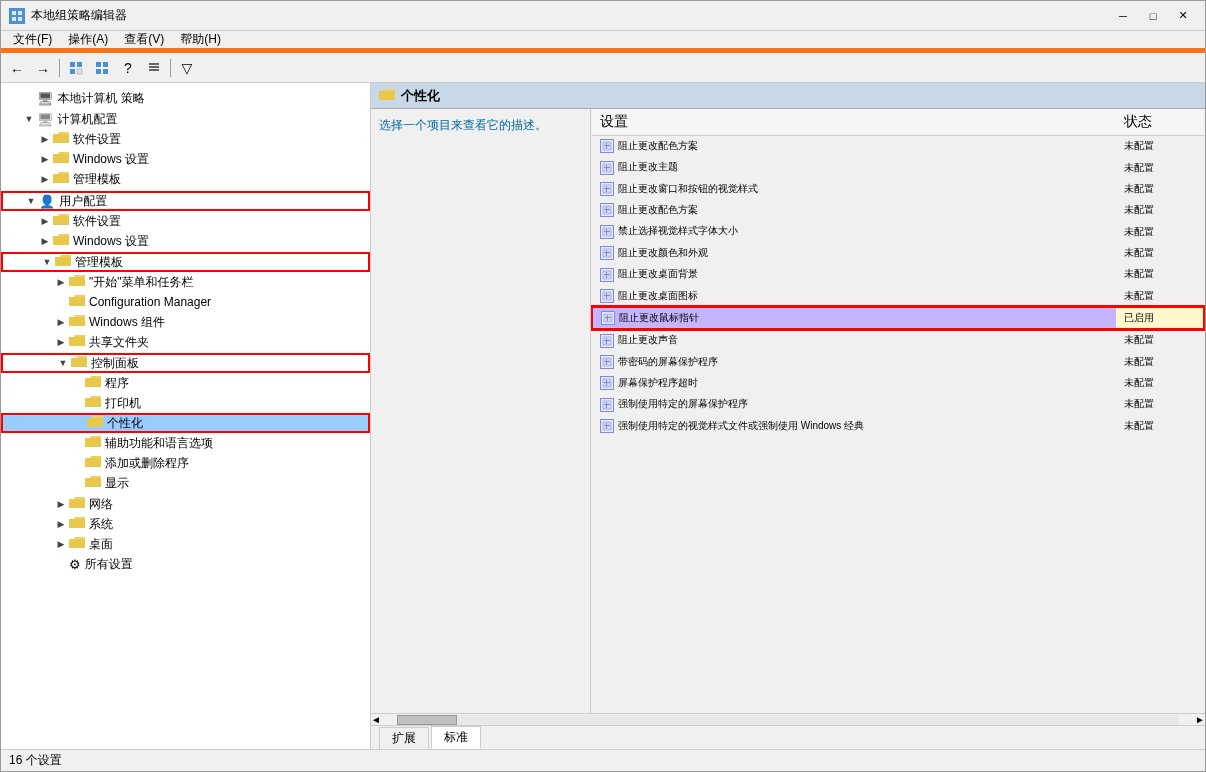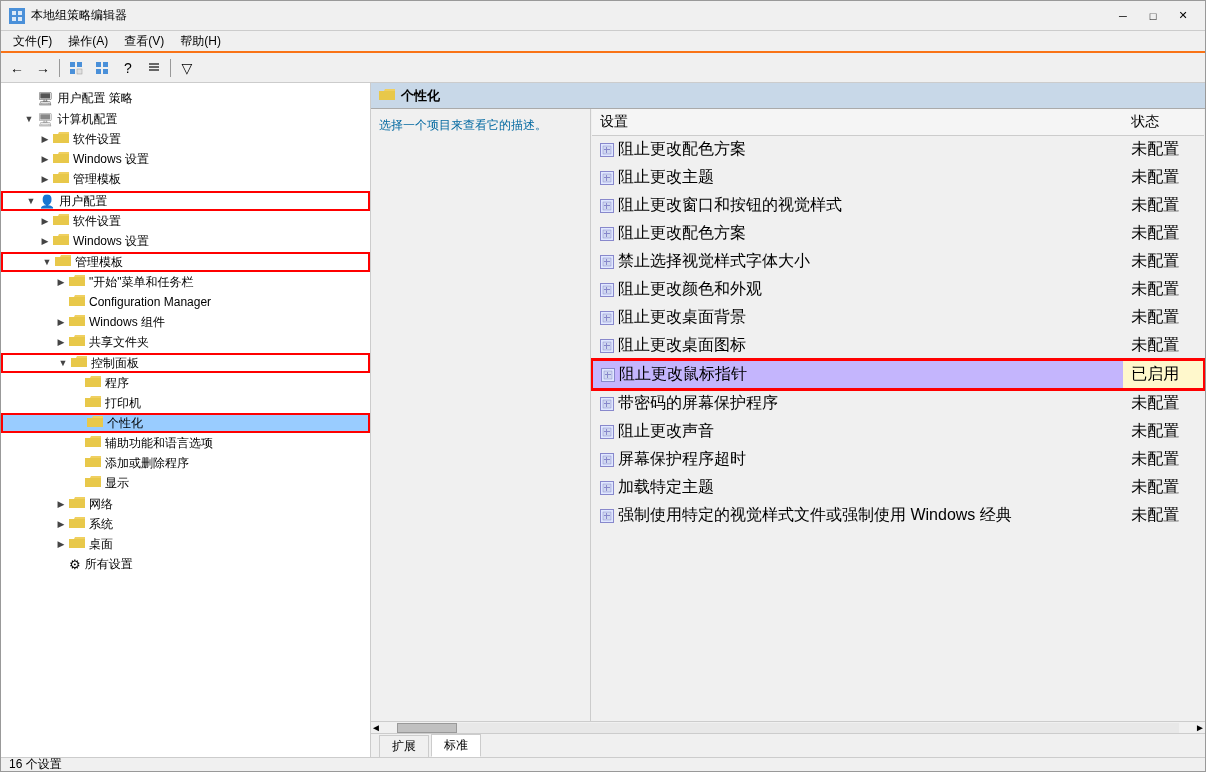--- a/index.html
+++ b/index.html
@@ -62,21 +62,21 @@
       align-items: center;
       justify-content: center;
       font-size: 11px;
     }
     .menu-bar {
       height: 22px;
       background: #f0f0f0;
       display: flex;
       align-items: center;
       padding: 0 4px;
-      border-bottom: 2px solid #f97316;
+      border-bottom: 5px solid #f97316;
     }
     .menu-item {
       padding: 2px 8px;
       cursor: pointer;
       font-size: 12px;
     }
     .toolbar {
       height: 30px;
       background: #f0f0f0;
       display: flex;
@@ -164,38 +164,38 @@
     .settings-table th {
       background: #f5f5f5;
       border-bottom: 1px solid #ccc;
       padding: 4px 8px;
       text-align: left;
       font-weight: normal;
       font-size: 14px;
     }
     .settings-table td {
       padding: 3px 8px;
-      font-size: 16px;
+      font-size: 10px;
       border-bottom: 1px solid #f0f0f0;
     }
     .icon-setting {
       display: inline-flex;
       align-items: center;
       justify-content: center;
       width: 14px;
       height: 14px;
       background: #e0e8ff;
       border: 1px solid #8888cc;
       font-size: 8px;
       margin-right: 4px;
       vertical-align: middle;
       flex-shrink: 0;
     }
     .status-bar {
-      height: 14px;
+      height: 22px;
       background: #f0f0f0;
       border-top: 1px solid #ccc;
       display: flex;
       align-items: center;
       padding: 0 8px;
       font-size: 12px;
     }
     .tabs-bar {
       height: 24px;
       background: #f0f0f0;
@@ -350,21 +350,21 @@
 
   <div class="content-area">
 
     <div class="tree-panel">
 
       <div class="tree-node">
         <div class="tree-row">
           <span class="tree-indent"></span>
           <span class="tree-expand"></span>
           <span style="margin-right:4px;font-size:13px;color:#555;">🖥</span>
-          <span class="tree-label">用户配置 策略</span>
+          <span class="tree-label">本地计算机 策略</span>
         </div>
 
         <div class="tree-node">
           <div class="tree-row">
             <span class="tree-indent"></span>
             <span class="tree-expand">▼</span>
             <span style="margin-right:4px;font-size:13px;color:#888;">🖥</span>
             <span class="tree-label">计算机配置</span>
           </div>
           <div>
@@ -777,51 +777,51 @@
                     </span><span>阻止更改鼠标指针</span></td>
                   <td style="border-top: 2px solid red; border-bottom: 2px solid red; border-right: 2px solid red; background: rgb(255, 248, 204);">已启用</td>
                 </tr>
                 <tr>
                   <td><span class="icon-setting">
                       <svg width="10" height="10" viewBox="0 0 10 10">
     <rect x="1" y="1" width="8" height="8" fill="#d0d8f0" stroke="#8888cc" stroke-width="0.5"></rect>
     <rect x="2" y="4" width="6" height="1" fill="#8888cc"></rect>
     <rect x="4" y="2" width="1" height="6" fill="#8888cc"></rect>
   </svg>
+                    </span><span>阻止更改声音</span></td>
+                  <td>未配置</td>
+                </tr>
+                <tr>
+                  <td><span class="icon-setting">
+                      <svg width="10" height="10" viewBox="0 0 10 10">
+    <rect x="1" y="1" width="8" height="8" fill="#d0d8f0" stroke="#8888cc" stroke-width="0.5"></rect>
+    <rect x="2" y="4" width="6" height="1" fill="#8888cc"></rect>
+    <rect x="4" y="2" width="1" height="6" fill="#8888cc"></rect>
+  </svg>
                     </span><span>带密码的屏幕保护程序</span></td>
                   <td>未配置</td>
                 </tr>
                 <tr>
                   <td><span class="icon-setting">
                       <svg width="10" height="10" viewBox="0 0 10 10">
     <rect x="1" y="1" width="8" height="8" fill="#d0d8f0" stroke="#8888cc" stroke-width="0.5"></rect>
     <rect x="2" y="4" width="6" height="1" fill="#8888cc"></rect>
     <rect x="4" y="2" width="1" height="6" fill="#8888cc"></rect>
   </svg>
-                    </span><span>阻止更改声音</span></td>
-                  <td>未配置</td>
-                </tr>
-                <tr>
-                  <td><span class="icon-setting">
-                      <svg width="10" height="10" viewBox="0 0 10 10">
-    <rect x="1" y="1" width="8" height="8" fill="#d0d8f0" stroke="#8888cc" stroke-width="0.5"></rect>
-    <rect x="2" y="4" width="6" height="1" fill="#8888cc"></rect>
-    <rect x="4" y="2" width="1" height="6" fill="#8888cc"></rect>
-  </svg>
                     </span><span>屏幕保护程序超时</span></td>
                   <td>未配置</td>
                 </tr>
                 <tr>
                   <td><span class="icon-setting">
                       <svg width="10" height="10" viewBox="0 0 10 10">
     <rect x="1" y="1" width="8" height="8" fill="#d0d8f0" stroke="#8888cc" stroke-width="0.5"></rect>
     <rect x="2" y="4" width="6" height="1" fill="#8888cc"></rect>
     <rect x="4" y="2" width="1" height="6" fill="#8888cc"></rect>
   </svg>
-                    </span><span>加载特定主题</span></td>
+                    </span><span>强制使用特定的屏幕保护程序</span></td>
                   <td>未配置</td>
                 </tr>
                 <tr>
                   <td><span class="icon-setting">
                       <svg width="10" height="10" viewBox="0 0 10 10">
     <rect x="1" y="1" width="8" height="8" fill="#d0d8f0" stroke="#8888cc" stroke-width="0.5"></rect>
     <rect x="2" y="4" width="6" height="1" fill="#8888cc"></rect>
     <rect x="4" y="2" width="1" height="6" fill="#8888cc"></rect>
   </svg>
                     </span><span>强制使用特定的视觉样式文件或强制使用 Windows 经典</span></td>

